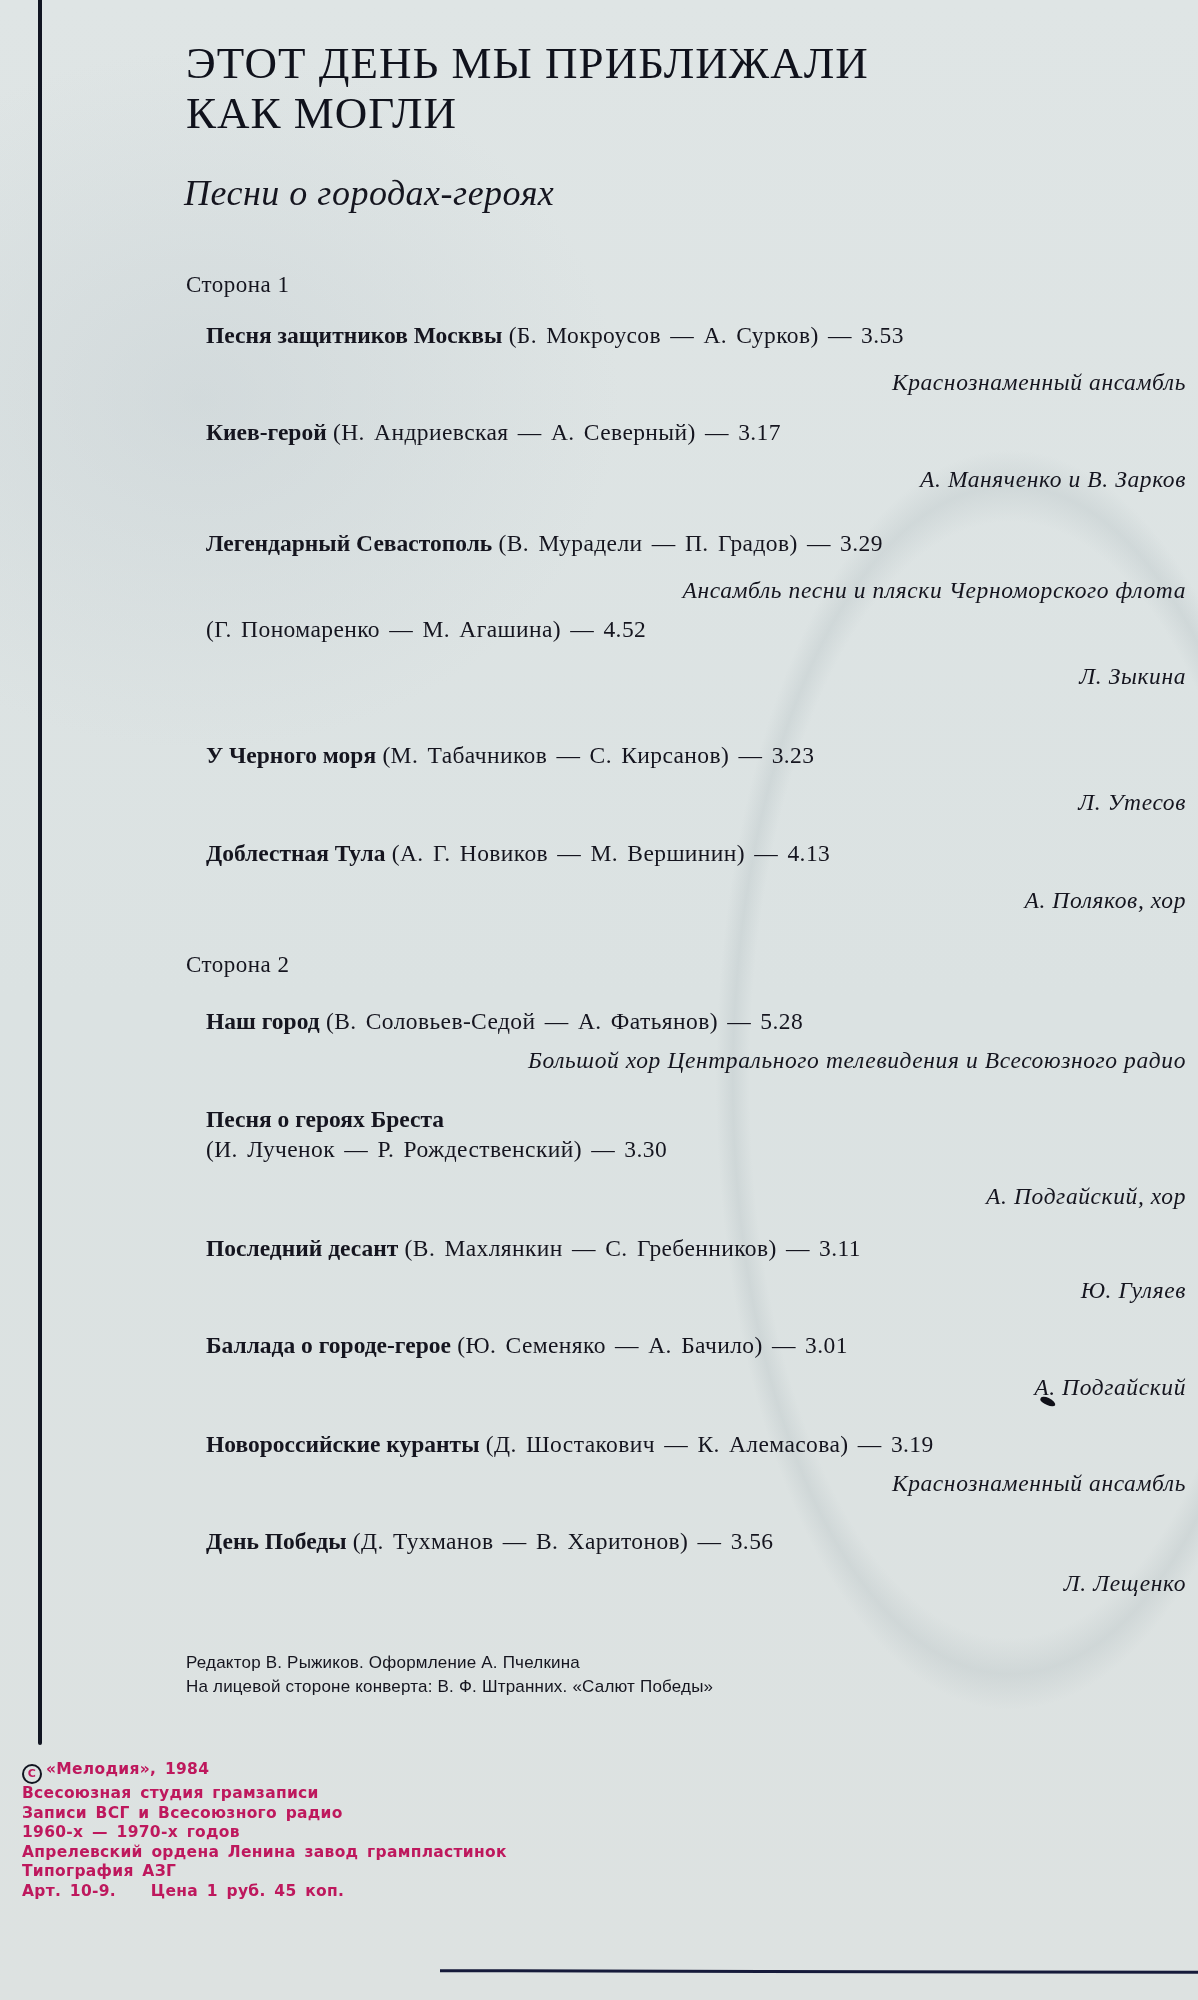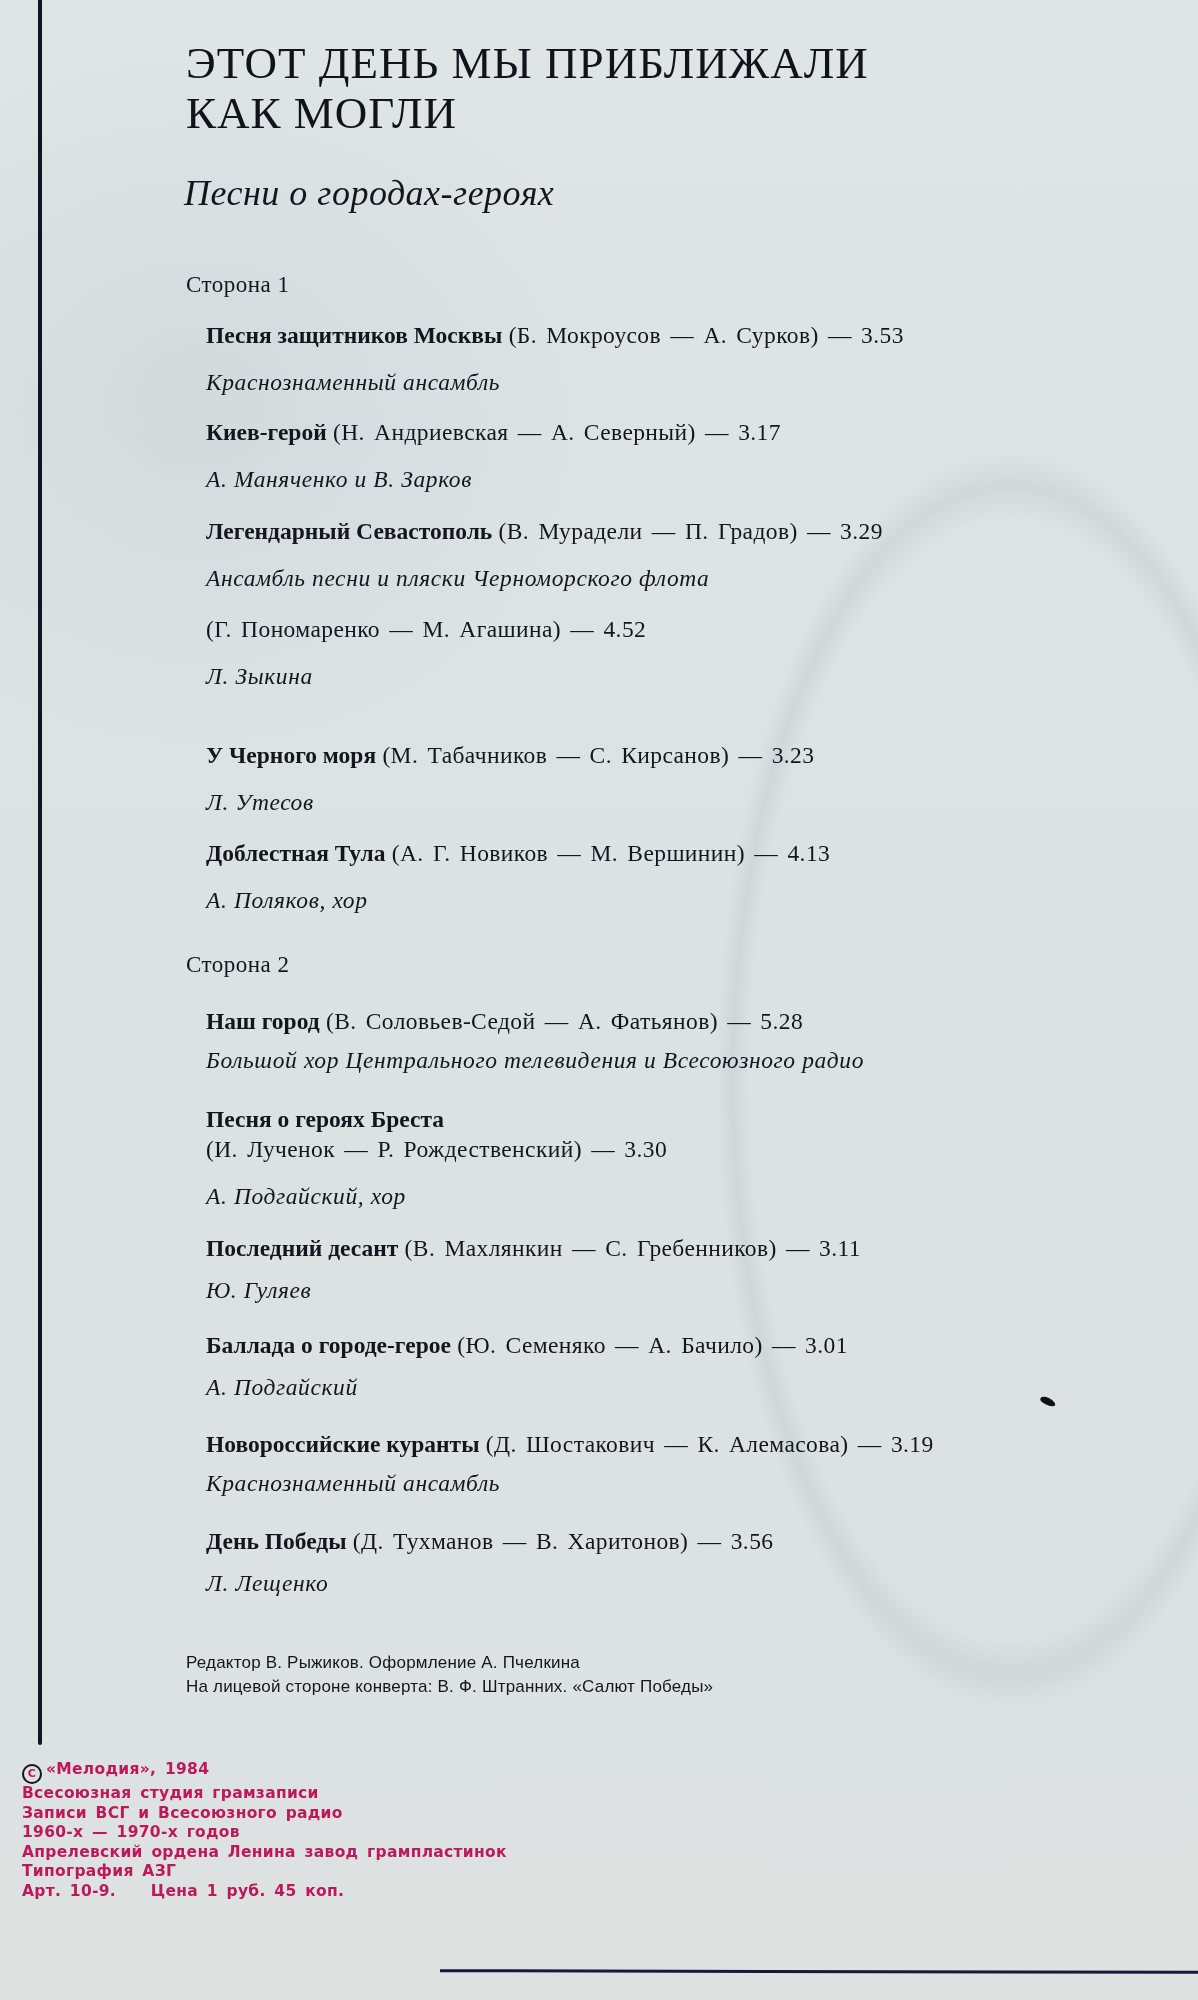--- a/index.html
+++ b/index.html
@@ -34,21 +34,21 @@
   .side-label {
     position: absolute; left: 186px; font-size: 23px; letter-spacing: 0.5px;
   }
   .track {
     position: absolute; left: 186px; width: 980px;
     font-size: 23.5px; line-height: 30px; letter-spacing: 0.4px; margin-left: 20px;
   }
   .track .t-title { font-weight: bold; letter-spacing: 0; }
   .track .t-credits { word-spacing: 3px; }
   .track .t-performer {
-    display: block; font-style: italic; margin-top: 17px; letter-spacing: 0.6px;
+    display: block; font-style: italic; margin-top: 17px; letter-spacing: 0.6px; text-align: right;
   }
   .track .line2 { display: block; }
   .credits-block {
     position: absolute; left: 186px; top: 1651px;
     font-family: "Liberation Sans", "DejaVu Sans", sans-serif;
     font-size: 17px; line-height: 24px; letter-spacing: 0.2px;
   }
   .credits-block div { white-space: nowrap; }
   .legal {
     position: absolute; left: 22px; top: 1760px;
@@ -86,21 +86,21 @@
   <span class="t-credits">(Б. Мокроусов — А. Сурков) — 3.53</span>
   <span class="t-performer">Краснознаменный ансамбль</span>
 </div>
 
 <div class="track" style="top:417px">
   <span class="t-title">Киев-герой</span>
   <span class="t-credits">(Н. Андриевская — А. Северный) — 3.17</span>
   <span class="t-performer">А. Маняченко и В. Зарков</span>
 </div>
 
-<div class="track" style="top:516px">
+<div class="track" style="top:528px">
   <span class="t-title">Легендарный Севастополь</span>
   <span class="t-credits">(В. Мурадели — П. Градов) — 3.29</span>
   <span class="t-performer">Ансамбль песни и пляски Черноморского флота</span>
 </div>
 
 <div class="track" style="top:614px">
   <span class="t-credits line2">(Г. Пономаренко — М. Агашина) — 4.52</span>
   <span class="t-performer">Л. Зыкина</span>
 </div>
 

